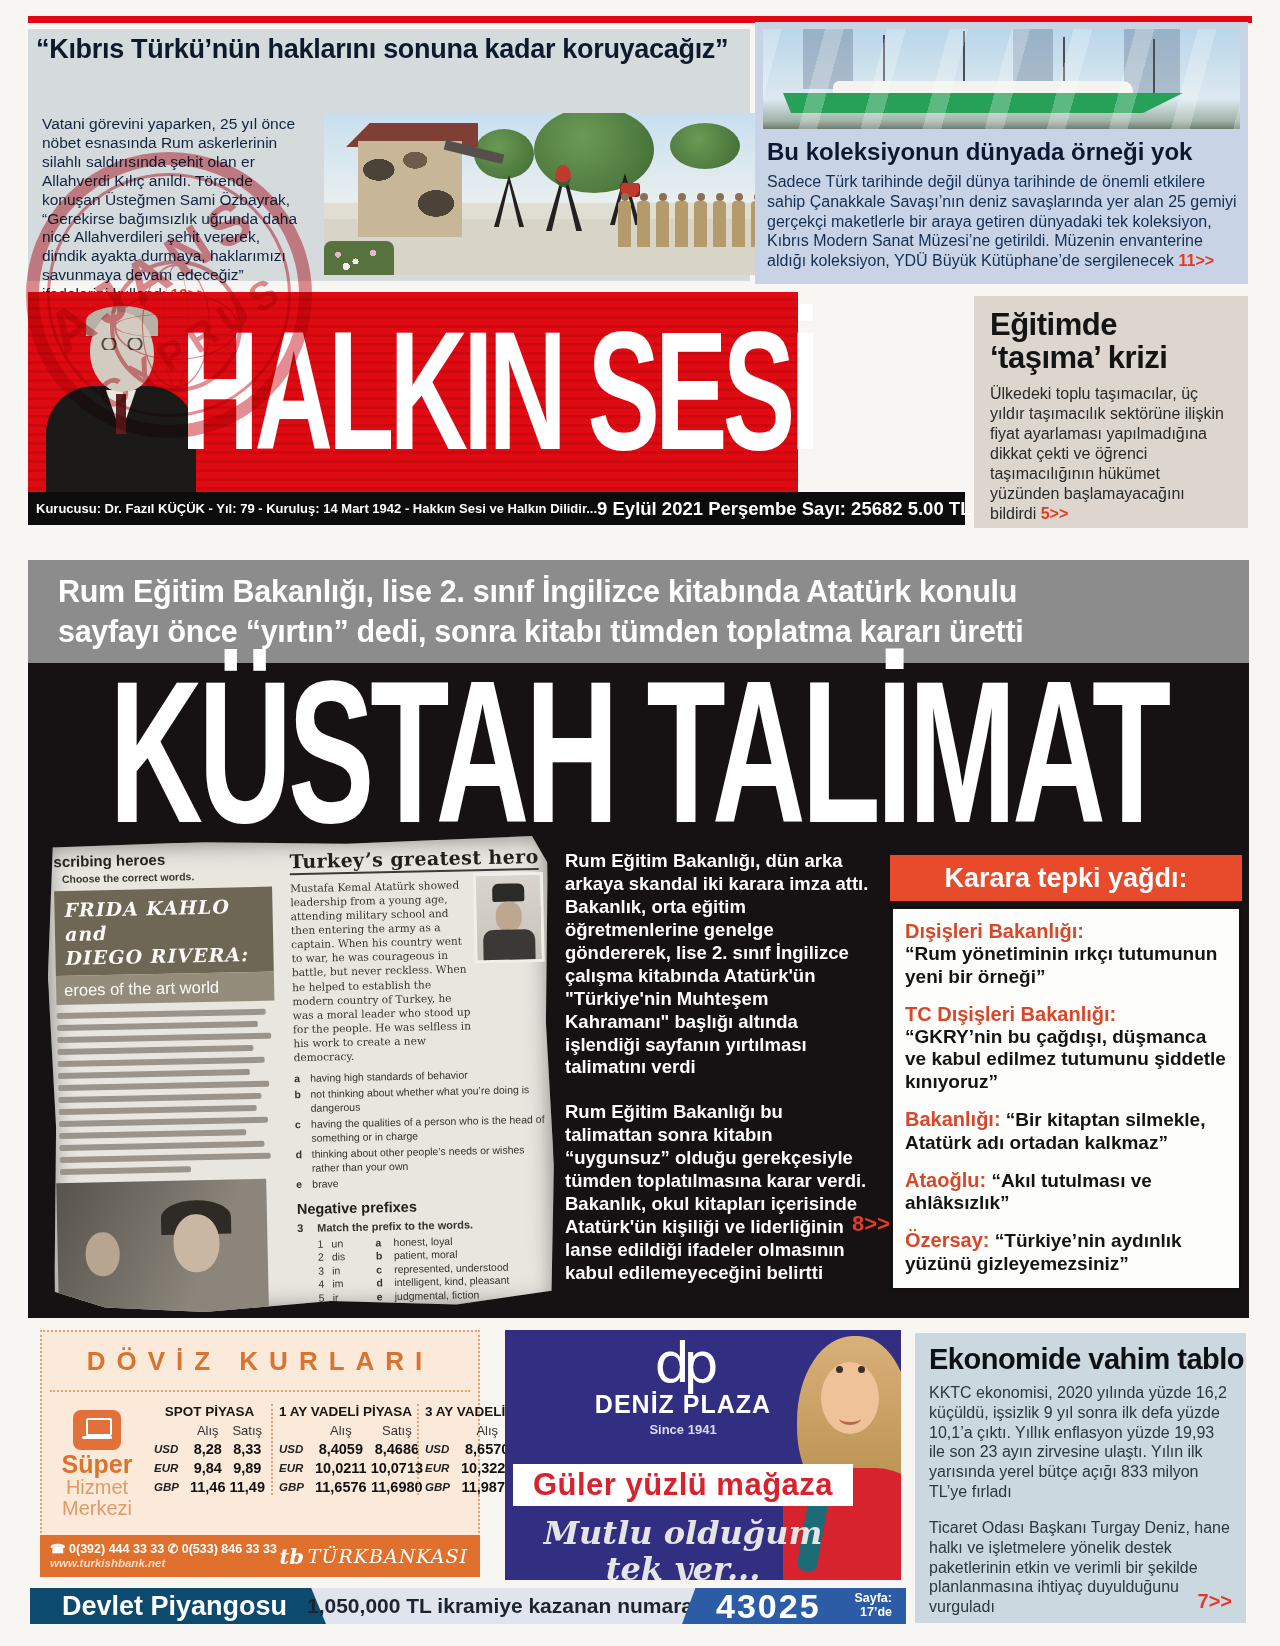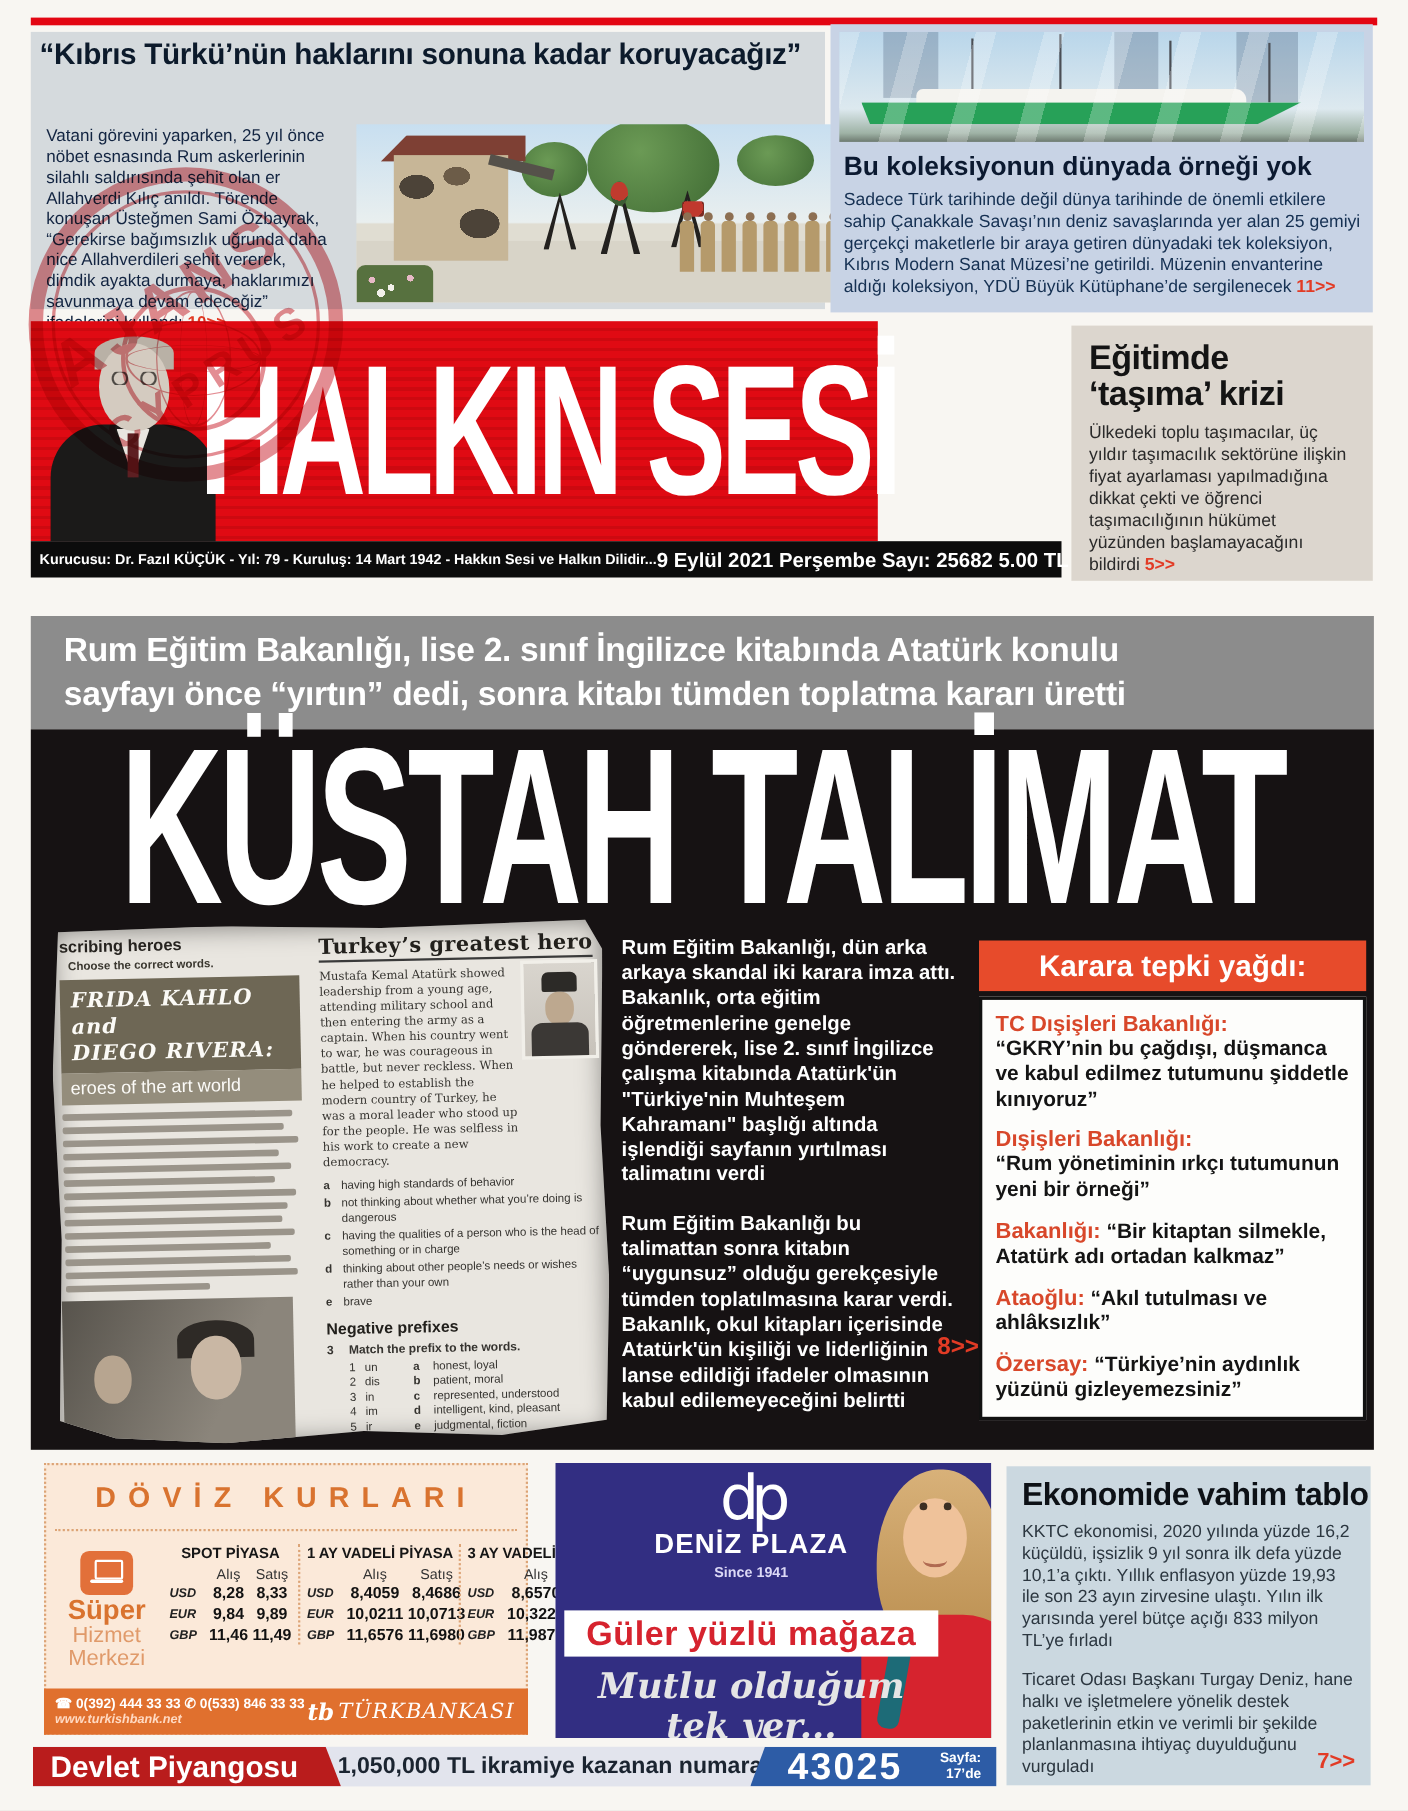--- a/index.html
+++ b/index.html
@@ -191,22 +191,22 @@
 
   
   .econ{left:915px;top:1333px;width:331px;height:290px;background:#cbd8e0;}
   .econ-head{left:14px;top:10px;font-size:29px;font-weight:bold;color:#0d1116;letter-spacing:-.5px;white-space:nowrap;}
   .econ-body{left:14px;top:50px;width:303px;font-size:16px;line-height:1.24;color:#2c3740;}
   .econ-body p{margin:0 0 16px;}
   .ref7{position:absolute;right:14px;bottom:10px;font-size:20px;}
 
   
   .lotto{left:30px;top:1588px;width:876px;height:36px;background:#e2e4ed;}
-  .lotto-b1{position:absolute;left:0;top:0;width:280px;height:36px;background:#b91c1c;
-     clip-path:polygon(0 0,95% 0,100% 100%,0 100%);display:flex;align-items:center;}
+  .lotto-b1{position:absolute;left:0;top:0;width:280px;height:36px;background:#0c4a6e;
+     clip-path:polygon(0 0,95% 0,100% 100%,0 100%);display:flex;align-items:center;padding-left:16px;}
   .lotto-b1 span{color:#fff;font-weight:bold;font-size:27px;padding-left:16px;white-space:nowrap;}
   .lotto-text{position:absolute;left:292px;width:356px;top:0;height:36px;display:flex;align-items:center;justify-content:center;
      color:#1b2430;font-weight:bold;font-size:21px;white-space:nowrap;}
   .lotto-b2{position:absolute;left:652px;top:0;width:224px;height:36px;background:#2d5ca6;
      clip-path:polygon(6% 0,100% 0,100% 100%,0 100%);display:flex;align-items:center;color:#fff;}
   .lotto-num{font-weight:bold;font-size:34px;letter-spacing:2px;padding-left:34px;}
   .lotto-page{margin-left:auto;padding-right:14px;font-size:12.5px;font-weight:bold;line-height:1.1;text-align:right;}
 </style>
 </head>
 <body>
@@ -432,22 +432,22 @@
 
     <div class="cen-art">
       <p>Rum Eğitim Bakanlığı, dün arka arkaya skandal iki karara imza attı. Bakanlık, orta eğitim öğretmenlerine genelge göndererek, lise 2. sınıf İngilizce çalışma kitabında Atatürk'ün "Türkiye'nin Muhteşem Kahramanı" başlığı altında işlendiği sayfanın yırtılması talimatını verdi</p>
       <p>Rum Eğitim Bakanlığı bu talimattan sonra kitabın “uygunsuz” olduğu gerekçesiyle tümden toplatılmasına karar verdi. Bakanlık, okul kitapları içerisinde Atatürk'ün kişiliği ve liderliğinin lanse edildiği ifadeler olmasının kabul edilemeyeceğini belirtti</p>
     </div>
     <span class="pgref ref8">8&gt;&gt;</span>
 
     <div class="react">
       <div class="react-head">Karara tepki yağdı:</div>
       <div class="react-box">
+        <div class="rx-item rx-block"><span class="rx-name">Dışişleri Bakanlığı:</span><span>“Rum yönetiminin ırkçı tutumunun yeni bir örneği”</span></div>
         <div class="rx-item rx-block"><span class="rx-name">TC Dışişleri Bakanlığı:</span><span>“GKRY’nin bu çağdışı, düşmanca ve kabul edilmez tutumunu şiddetle kınıyoruz”</span></div>
-        <div class="rx-item rx-block"><span class="rx-name">Dışişleri Bakanlığı:</span><span>“Rum yönetiminin ırkçı tutumunun yeni bir örneği”</span></div>
         <div class="rx-item"><span class="rx-name">Bakanlığı:</span> <span>“Bir kitaptan silmekle, Atatürk adı ortadan kalkmaz”</span></div>
         <div class="rx-item"><span class="rx-name">Ataoğlu:</span> <span>“Akıl tutulması ve ahlâksızlık”</span></div>
         <div class="rx-item" style="margin-bottom:2px"><span class="rx-name">Özersay:</span> <span>“Türkiye’nin aydınlık yüzünü gizleyemezsiniz”</span></div>
       </div>
     </div>
   </div>
 
   <div class="abs forex">
     <div class="fx-title">DÖVİZ KURLARI</div>
     <div class="fx-sep"></div>

